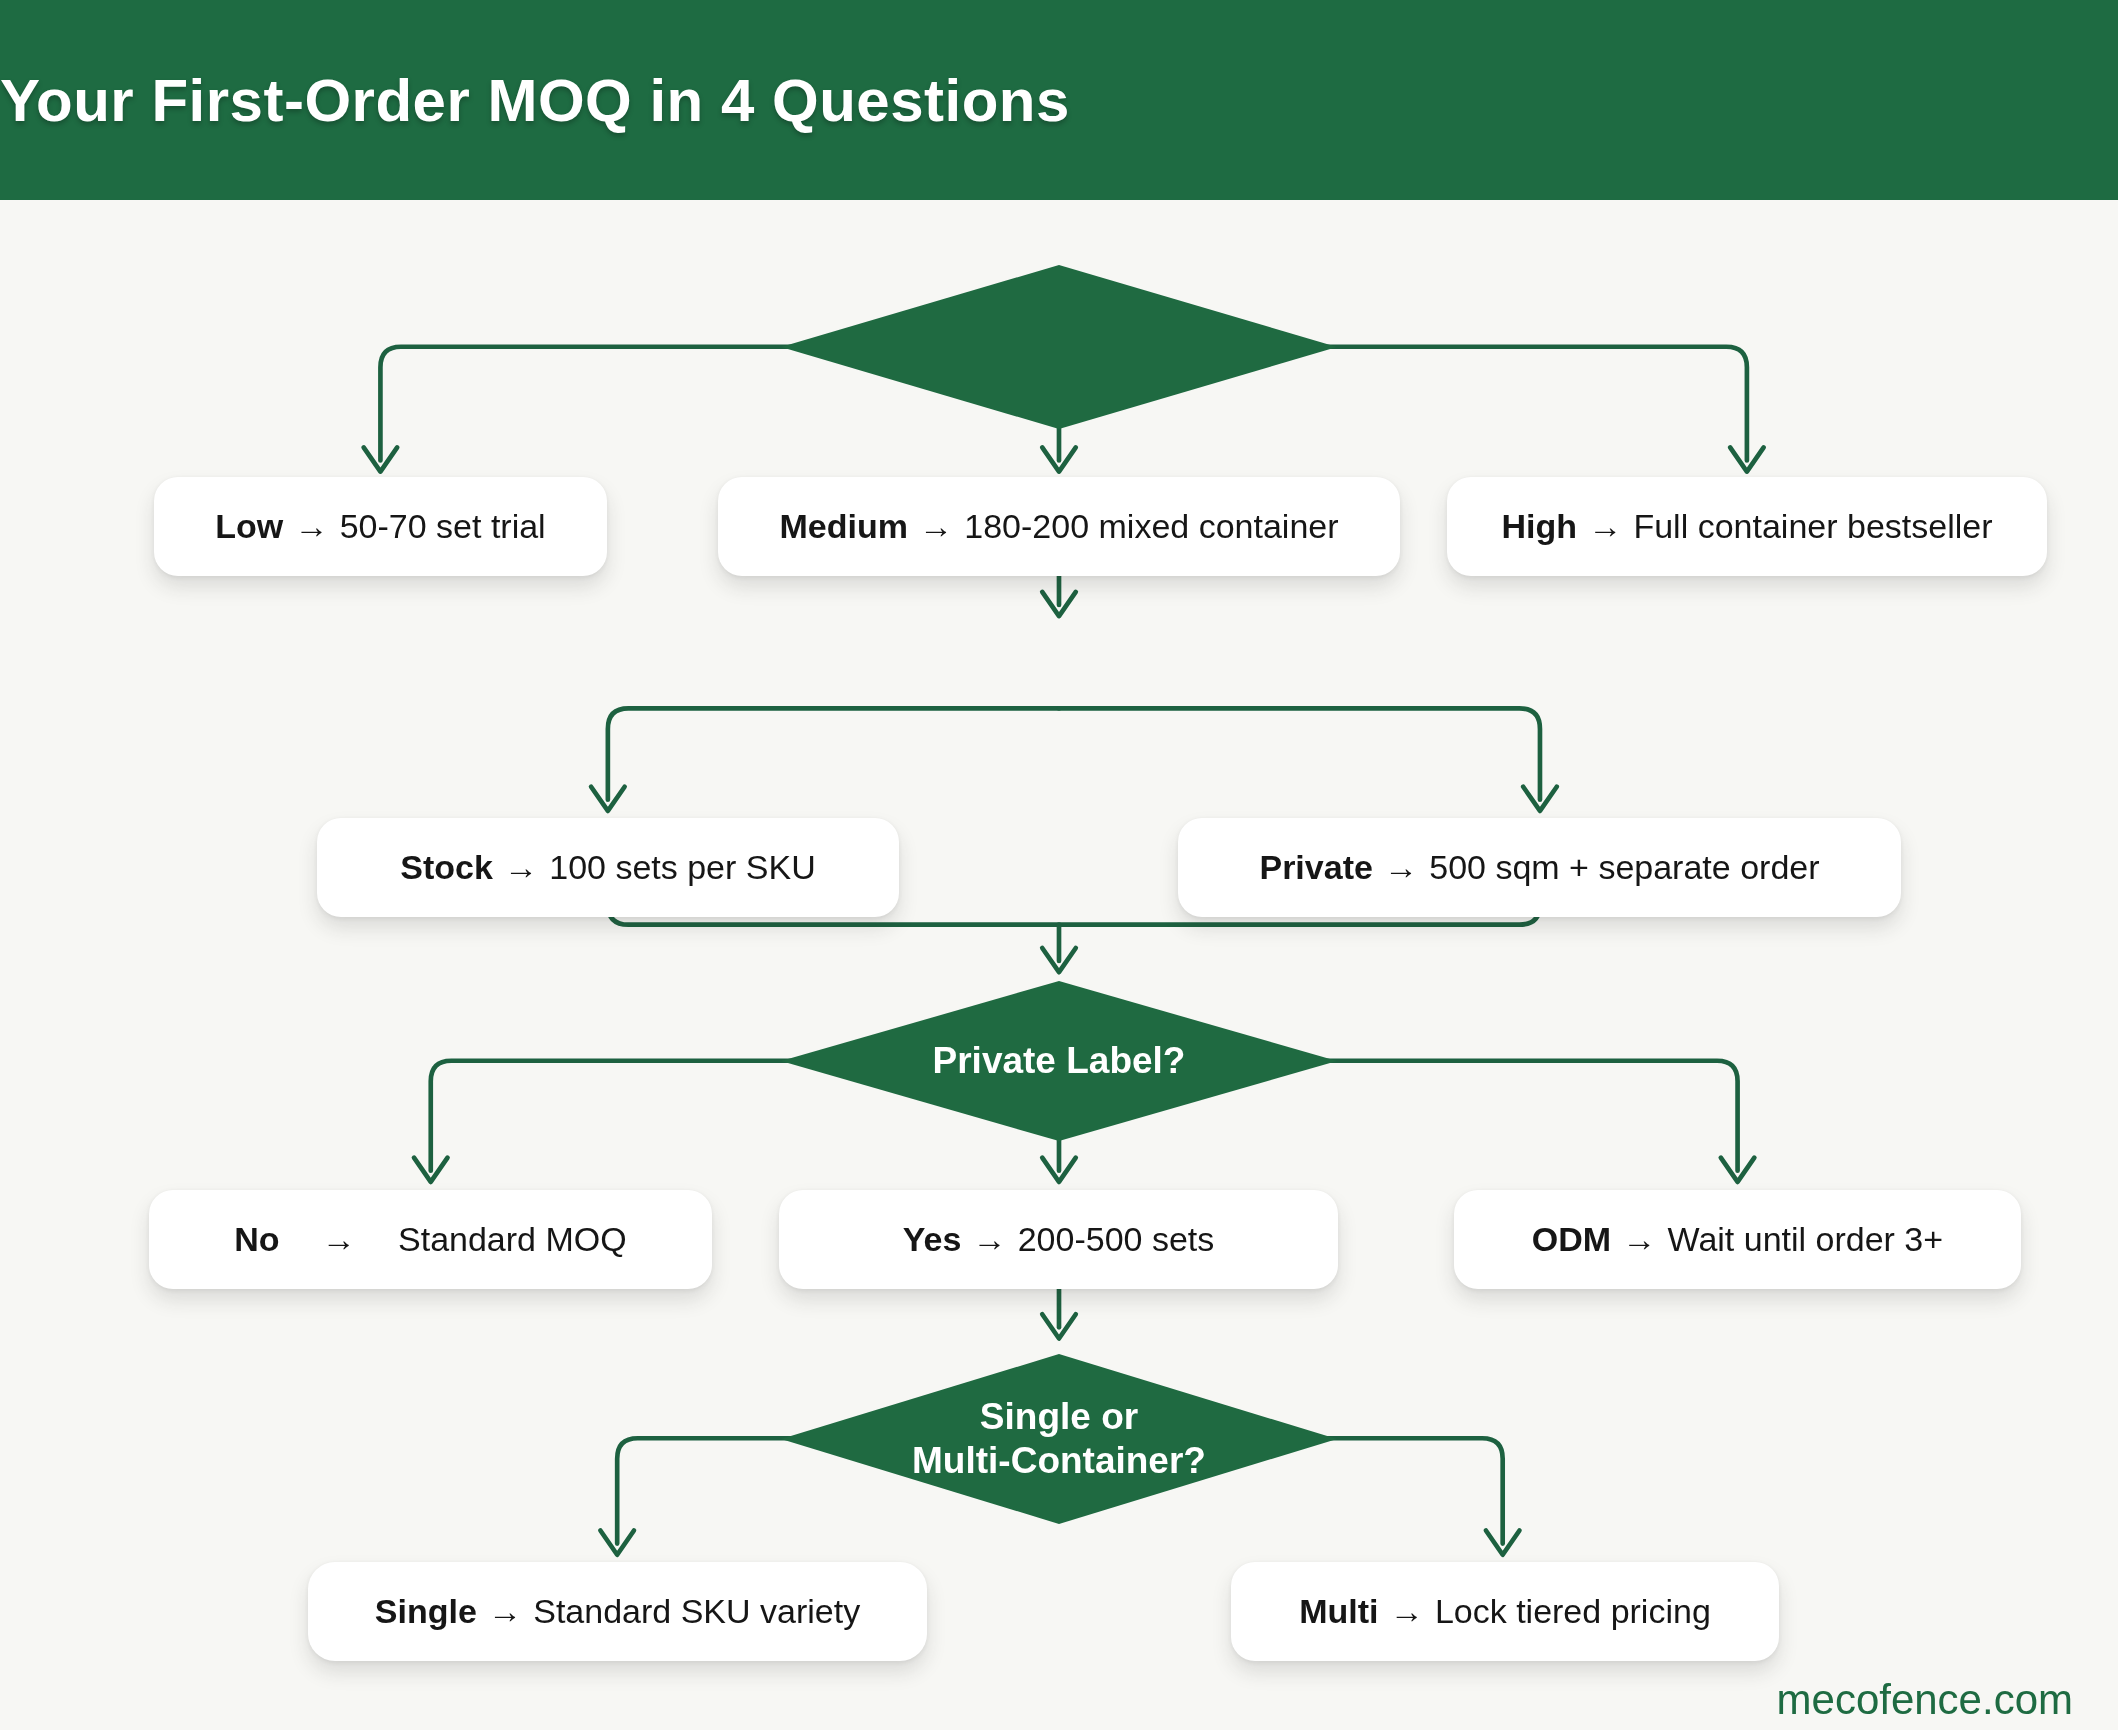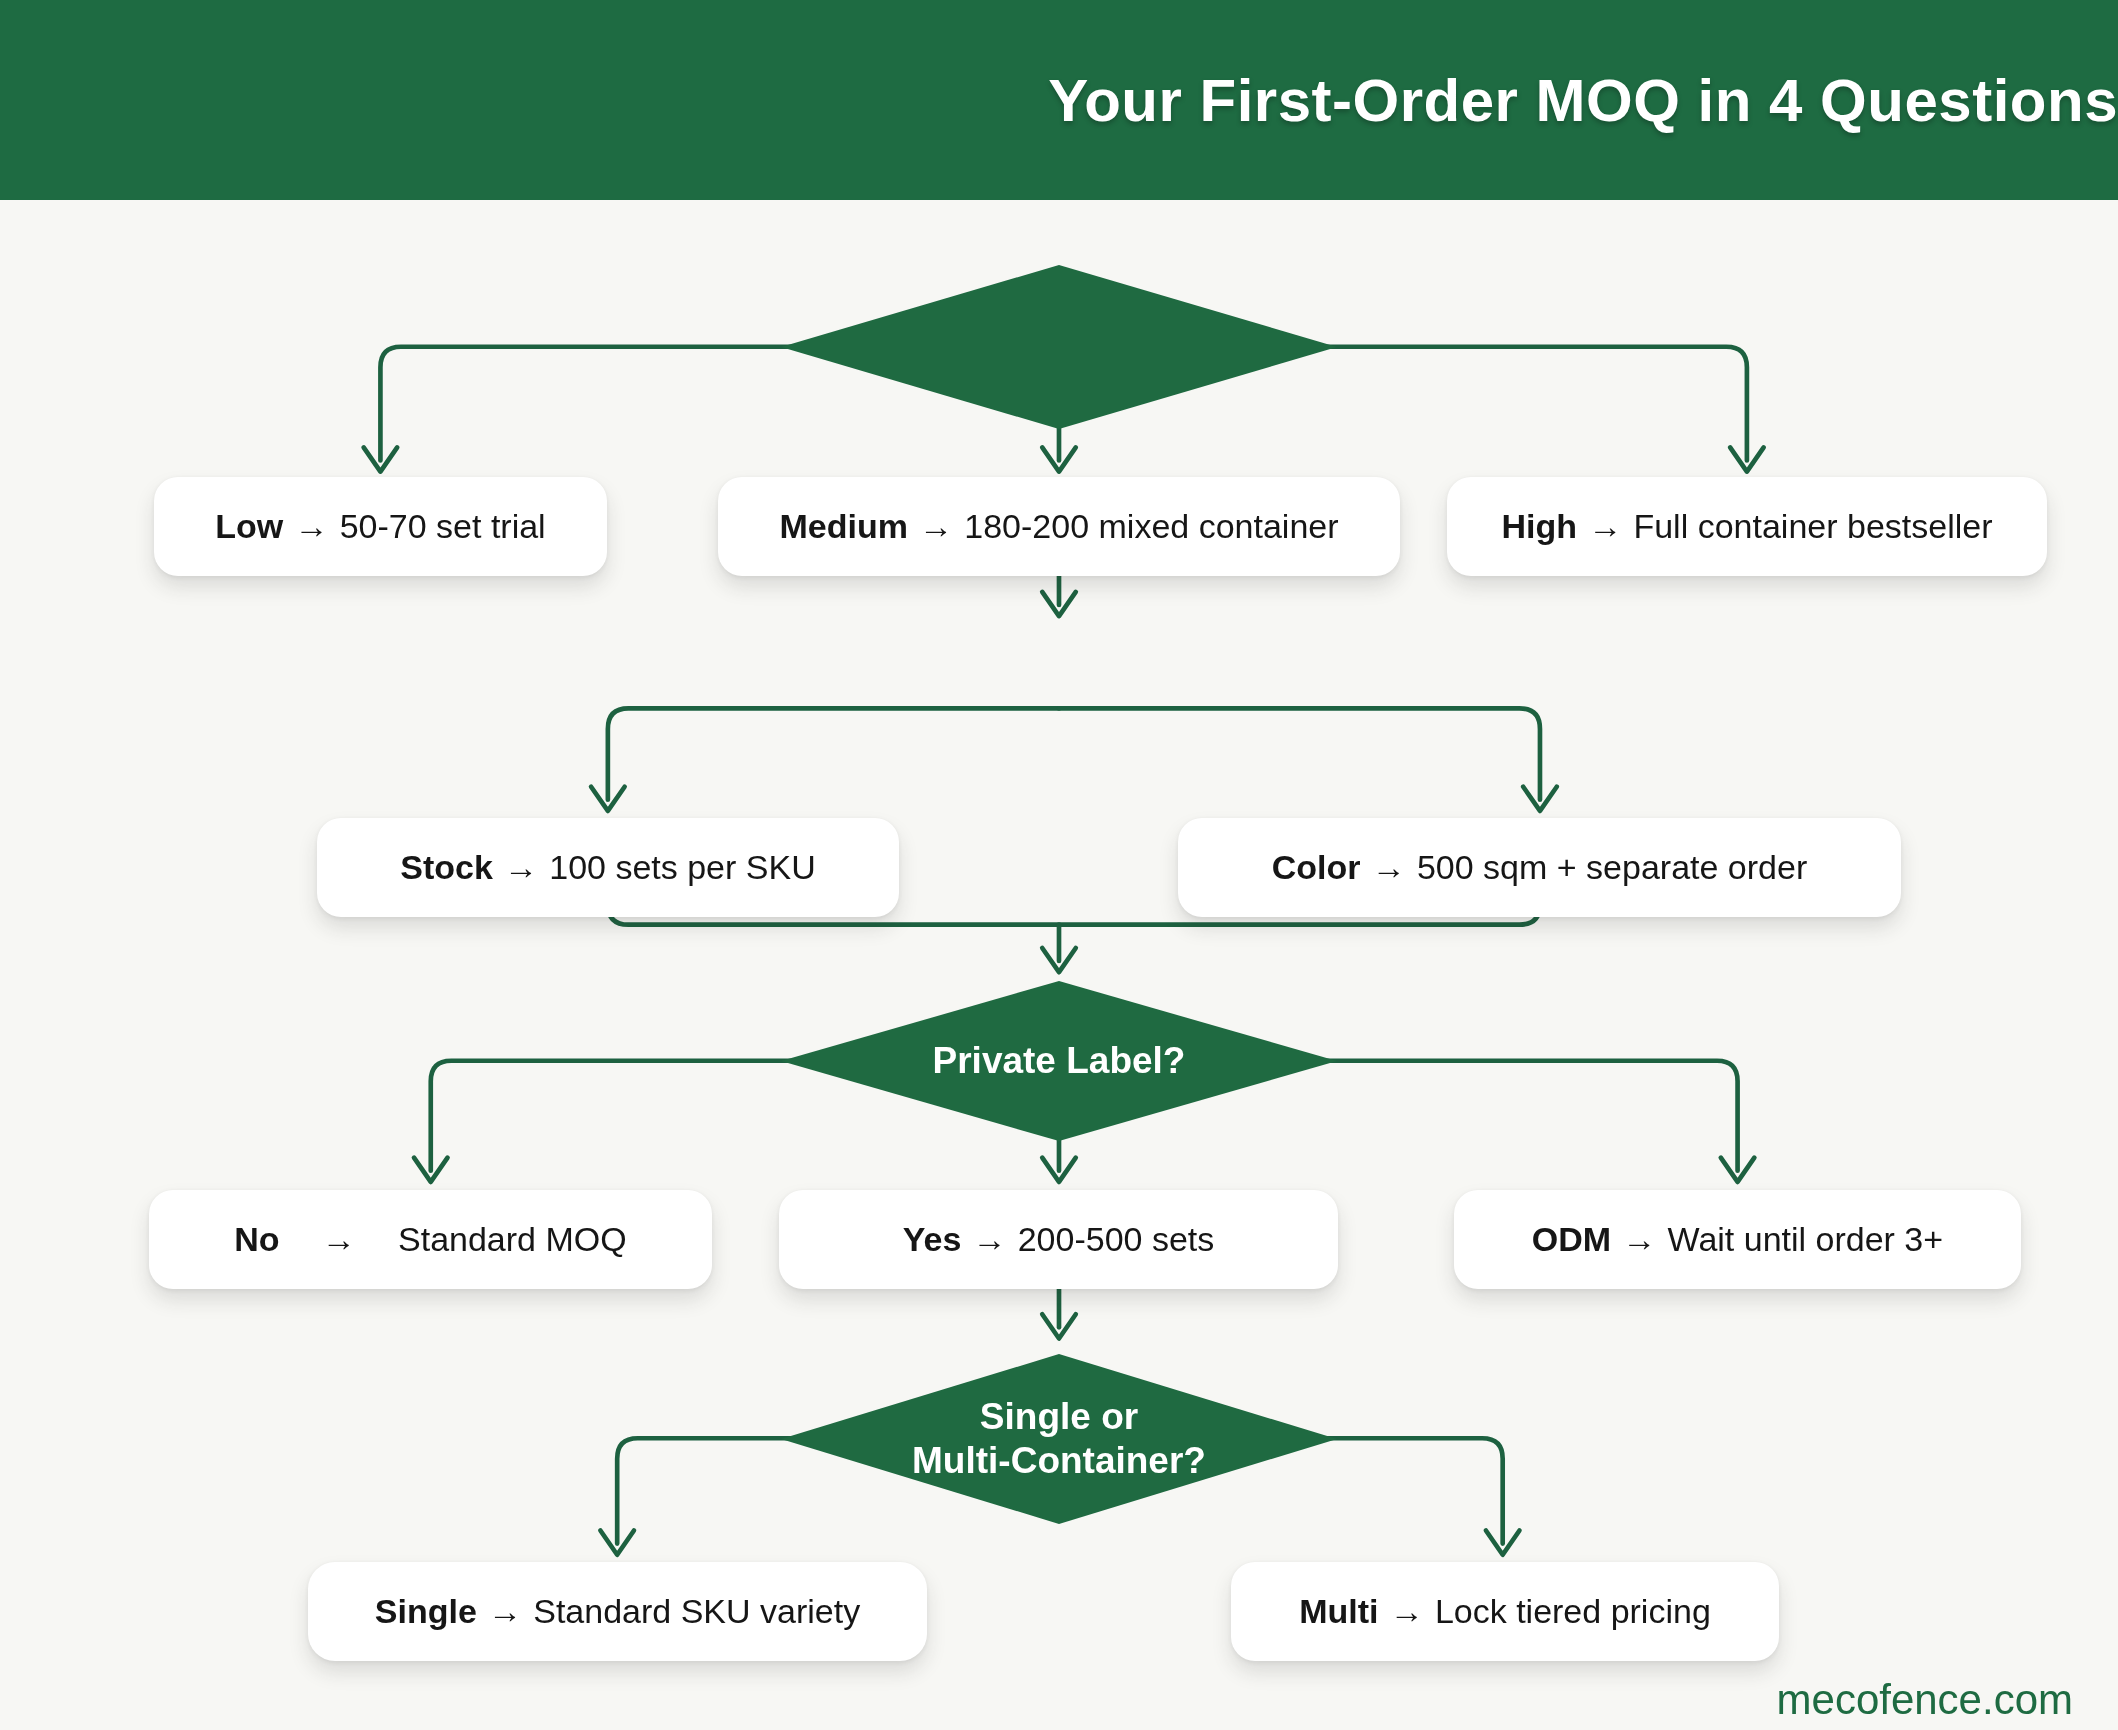--- a/index.html
+++ b/index.html
@@ -4,21 +4,21 @@
 <style>
   html,body{margin:0;padding:0;background:#e9e9e6;}
   .canvas{
     position:relative;width:2118px;height:1730px;overflow:hidden;
     background:#f7f7f4;
     font-family:"Liberation Sans","DejaVu Sans",sans-serif;
   }
   
   .header{
     position:absolute;left:0;top:0;width:2118px;height:200px;
-    background:#1e6b42;display:flex;align-items:center;justify-content:flex-end;
+    background:#1e6b42;display:flex;align-items:center;justify-content:flex-start;
   }
   .header h1{
     margin:0;color:#ffffff;font-size:60px;font-weight:800;letter-spacing:0.5px;
     text-shadow:0 2.8px 5.6px rgba(0,0,0,0.25);
   }
   
   .wires{position:absolute;left:0;top:0;width:2118px;height:1730px;}
   .wires path{fill:none;stroke:#1d6140;stroke-width:5;stroke-linecap:round;stroke-linejoin:round;}
   
   .diamond{position:absolute;display:flex;align-items:center;justify-content:center;}
@@ -112,21 +112,21 @@
     <span class="rest">Full container bestseller</span>
   </div>
 
 
   <div class="obox" style="left:317px;top:818px;width:582px;height:99px;">
     <span class="lead">Stock</span>
     <span class="arr">→</span>
     <span class="rest">100 sets per SKU</span>
   </div>
   <div class="obox" style="left:1178px;top:818px;width:723px;height:99px;">
-    <span class="lead">Color</span>
+    <span class="lead">Private</span>
     <span class="arr">→</span>
     <span class="rest">500 sqm + separate order</span>
   </div>
 
   <div class="diamond" style="left:781px;top:981px;width:556px;height:160px;">
     <div class="shape"></div>
     <div class="dlabel">
       <span>Private Label?</span>
     </div>
   </div>

